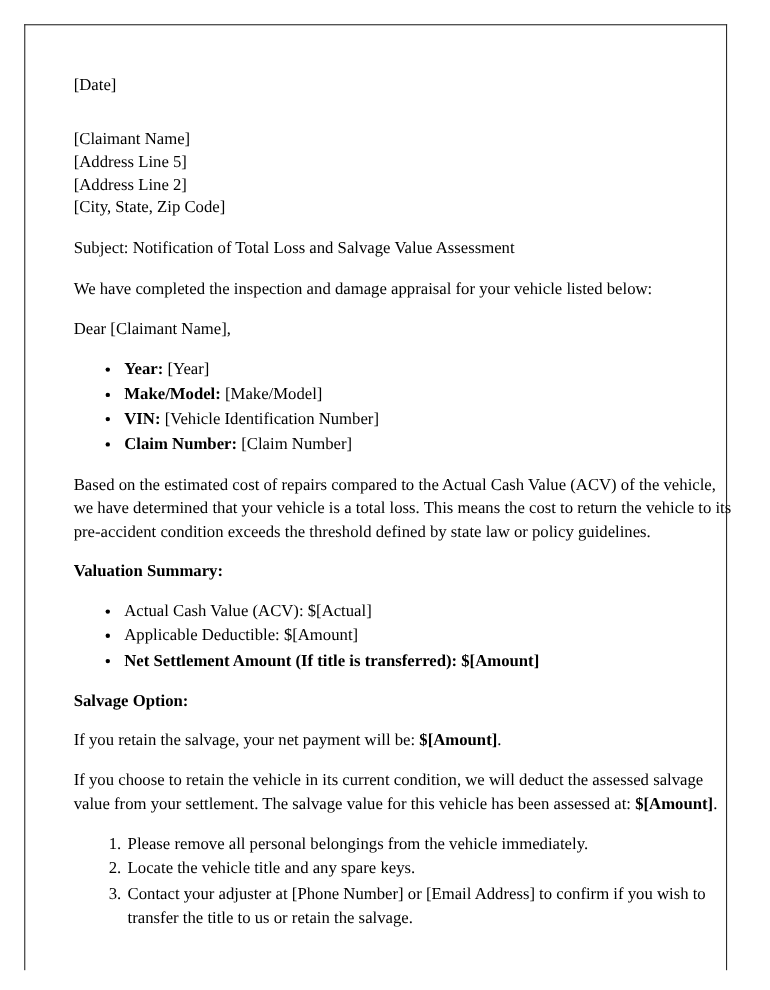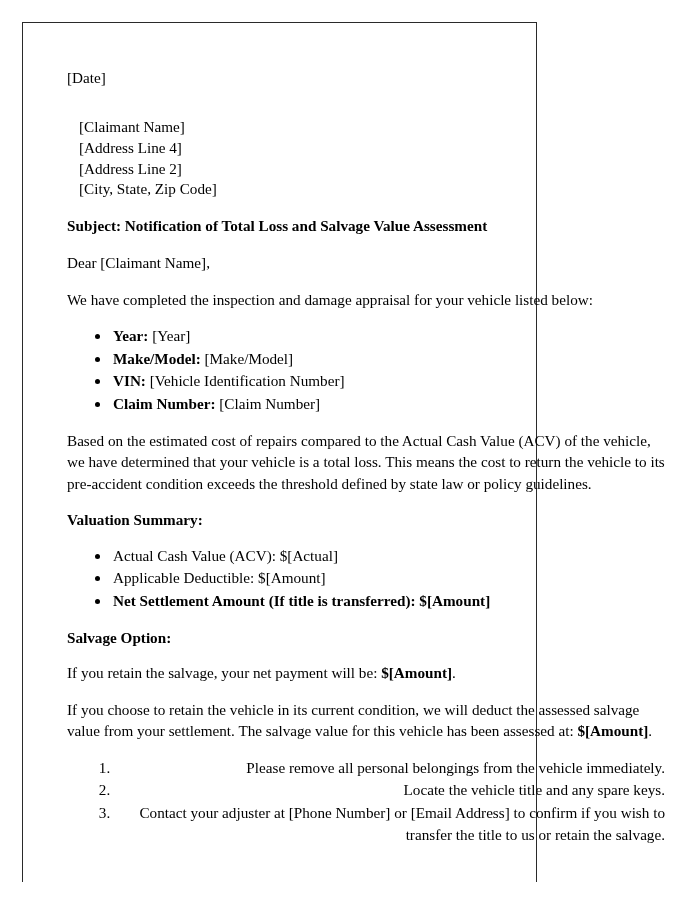--- a/index.html
+++ b/index.html
@@ -14,21 +14,21 @@
     font-family: "Liberation Serif", "DejaVu Serif", serif;
     color: #000000;
     overflow: hidden;
   }
 
   
   .page-frame {
     position: absolute;
     left: 22px;
     top: 22px;
-    width: 515px;
+    width: 639px;
     height: 860px;
     border-top: 1.5px solid #2a2a2a;
     border-left: 1.5px solid #2a2a2a;
     border-right: 1.5px solid #2a2a2a;
     border-bottom: none;
     box-sizing: border-box;
     background: #ffffff;
   }
 
   .page-body {
@@ -39,34 +39,34 @@
     font-size: 15.2px;
     line-height: 1.42;
   }
 
   .para {
     margin: 0 0 15px 0;
     text-align: left;
   }
 
   .addr-block {
-    margin: 0 0 15px 12px;
+    margin: 0 0 15px 0;
   }
   .addr-line {
     margin: 0;
     line-height: 1.38;
   }
 
   .date-line {
     margin: 0 0 28px 0;
   }
 
   .heading {
     margin: 0 0 15px 0;
-    font-weight: bold;
+    font-weight: normal;
   }
 
   .section-heading {
     margin: 0 0 14px 0;
     font-weight: bold;
   }
 
   ul.doc-list {
     margin: 0 0 15px 0;
     padding: 0 0 0 44px;
@@ -80,48 +80,47 @@
 
   ol.doc-list-num {
     margin: 0 0 15px 0;
     padding: 0 0 0 47px;
     list-style-type: decimal;
   }
   ol.doc-list-num > li {
     margin: 0 0 1px 0;
     padding-left: 2px;
     line-height: 1.42;
-    text-align: right;
   }
 
   .b { font-weight: bold; }
 
   li.bold-item { font-weight: bold; }
 </style>
 </head>
 <body>
 
 <div class="page-frame">
 
   <div class="page-body">
 
     <p class="para date-line">[Date]</p>
 
     <div class="addr-block">
       <p class="addr-line">[Claimant Name]</p>
-      <p class="addr-line">[Address Line 4]</p>
+      <p class="addr-line">[Address Line 5]</p>
       <p class="addr-line">[Address Line 2]</p>
       <p class="addr-line">[City, State, Zip Code]</p>
     </div>
 
     <p class="heading">Subject: Notification of Total Loss and Salvage Value Assessment</p>
 
+    <p class="para">We have completed the inspection and damage appraisal for your vehicle listed below:</p>
+
     <p class="para">Dear [Claimant Name],</p>
-
-    <p class="para">We have completed the inspection and damage appraisal for your vehicle listed below:</p>
 
     <ul class="doc-list">
       <li><span class="b">Year:</span> <span>[Year]</span></li>
       <li><span class="b">Make/Model:</span> <span>[Make/Model]</span></li>
       <li><span class="b">VIN:</span> <span>[Vehicle Identification Number]</span></li>
       <li><span class="b">Claim Number:</span> <span>[Claim Number]</span></li>
     </ul>
 
     <p class="para">Based on the estimated cost of repairs compared to the Actual Cash Value (ACV) of the vehicle, we have determined that your vehicle is a total loss. This means the cost to return the vehicle to its pre-accident condition exceeds the threshold defined by state law or policy guidelines.</p>
 

